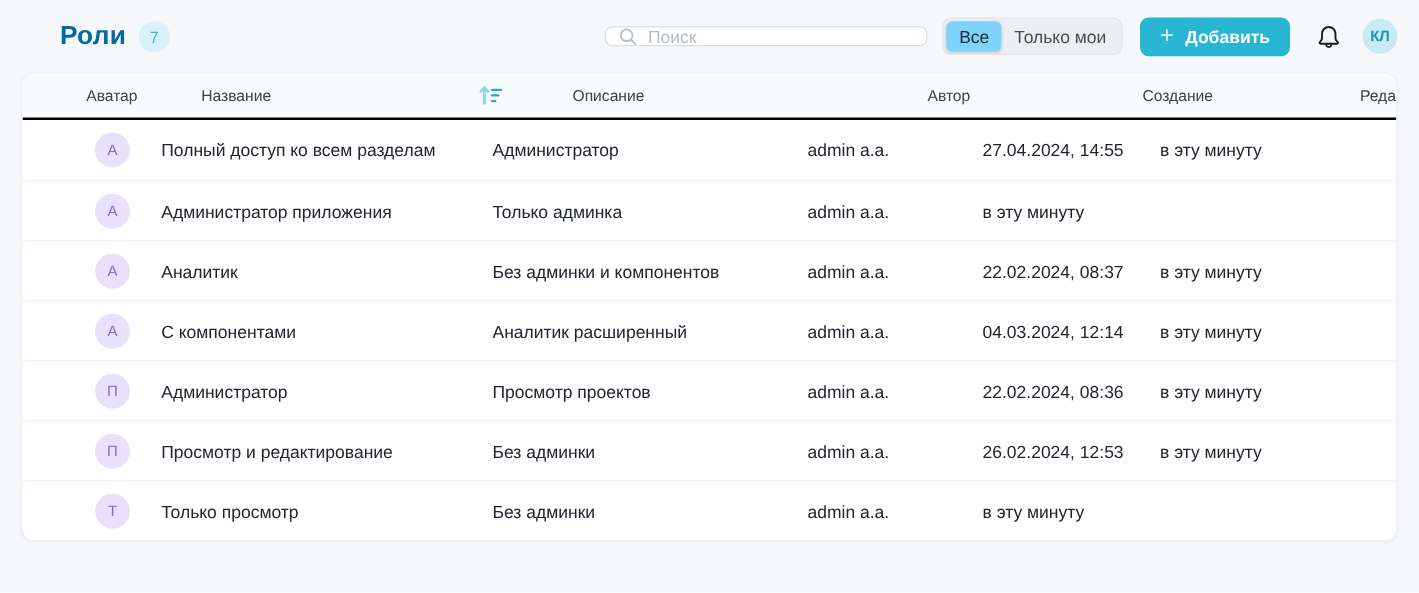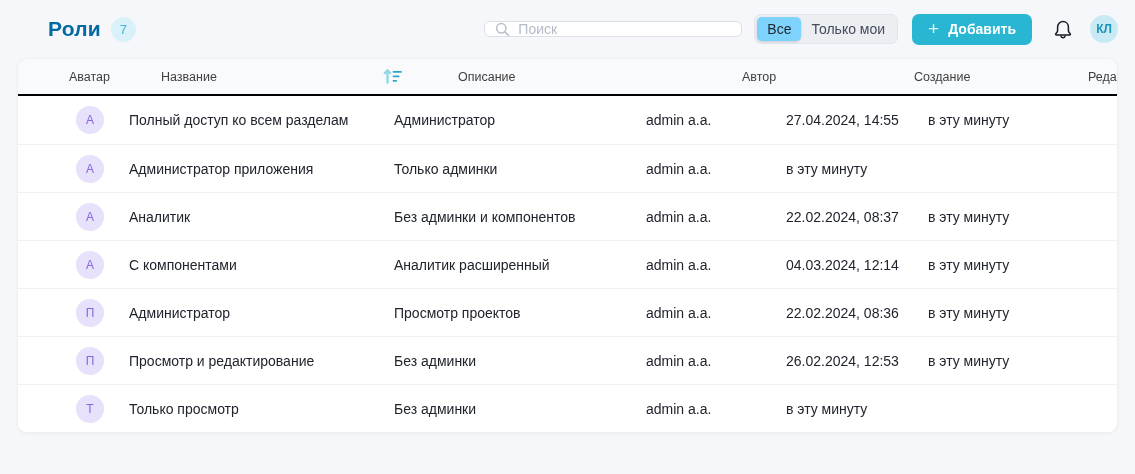--- a/index.html
+++ b/index.html
@@ -248,21 +248,21 @@
     <div>admin a.a.</div>
     <div>27.04.2024, 14:55</div>
     <div>в эту минуту</div>
   </div>
 
   <div class="grid-row trow">
     <div class="cell-avatar">
       <span class="row-avatar">А</span>
     </div>
     <div>Администратор приложения</div>
-    <div>Только админки</div>
+    <div>Только админка</div>
     <div>admin a.a.</div>
     <div>в эту минуту</div>
   </div>
 
   <div class="grid-row trow">
     <div class="cell-avatar">
       <span class="row-avatar">А</span>
     </div>
     <div>Аналитик</div>
     <div>Без админки и компонентов</div>

